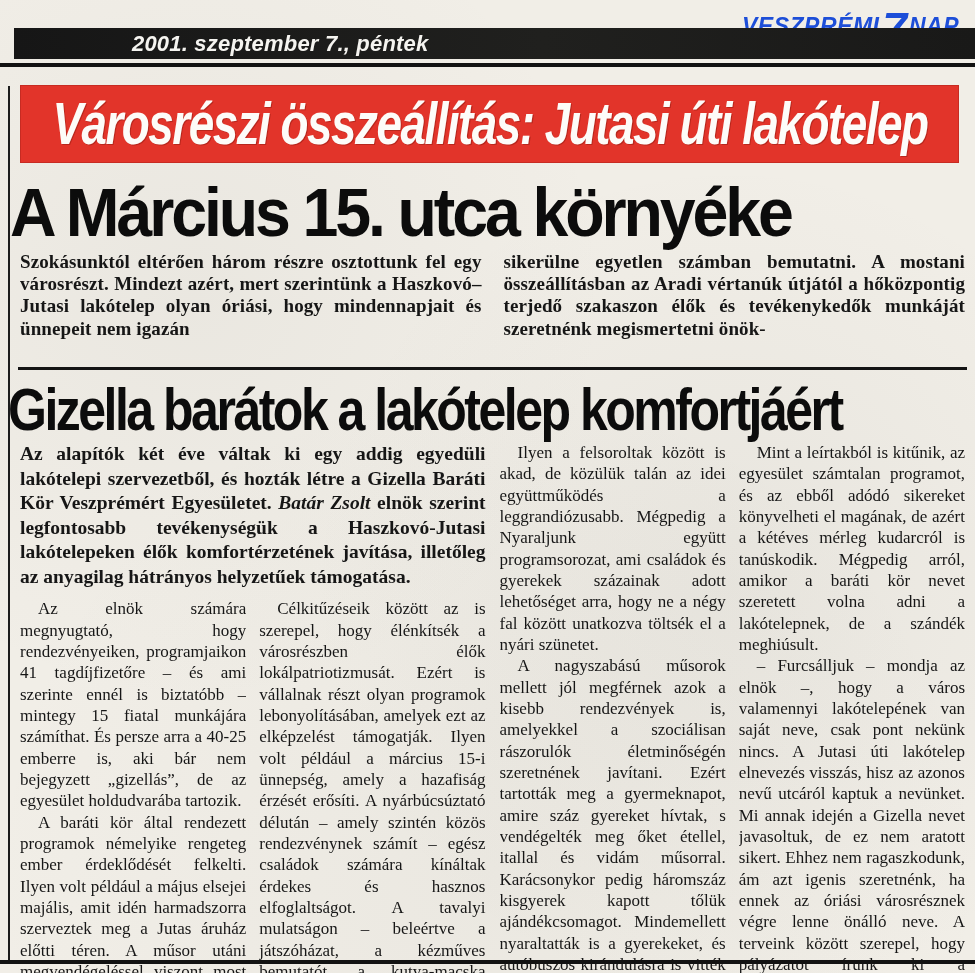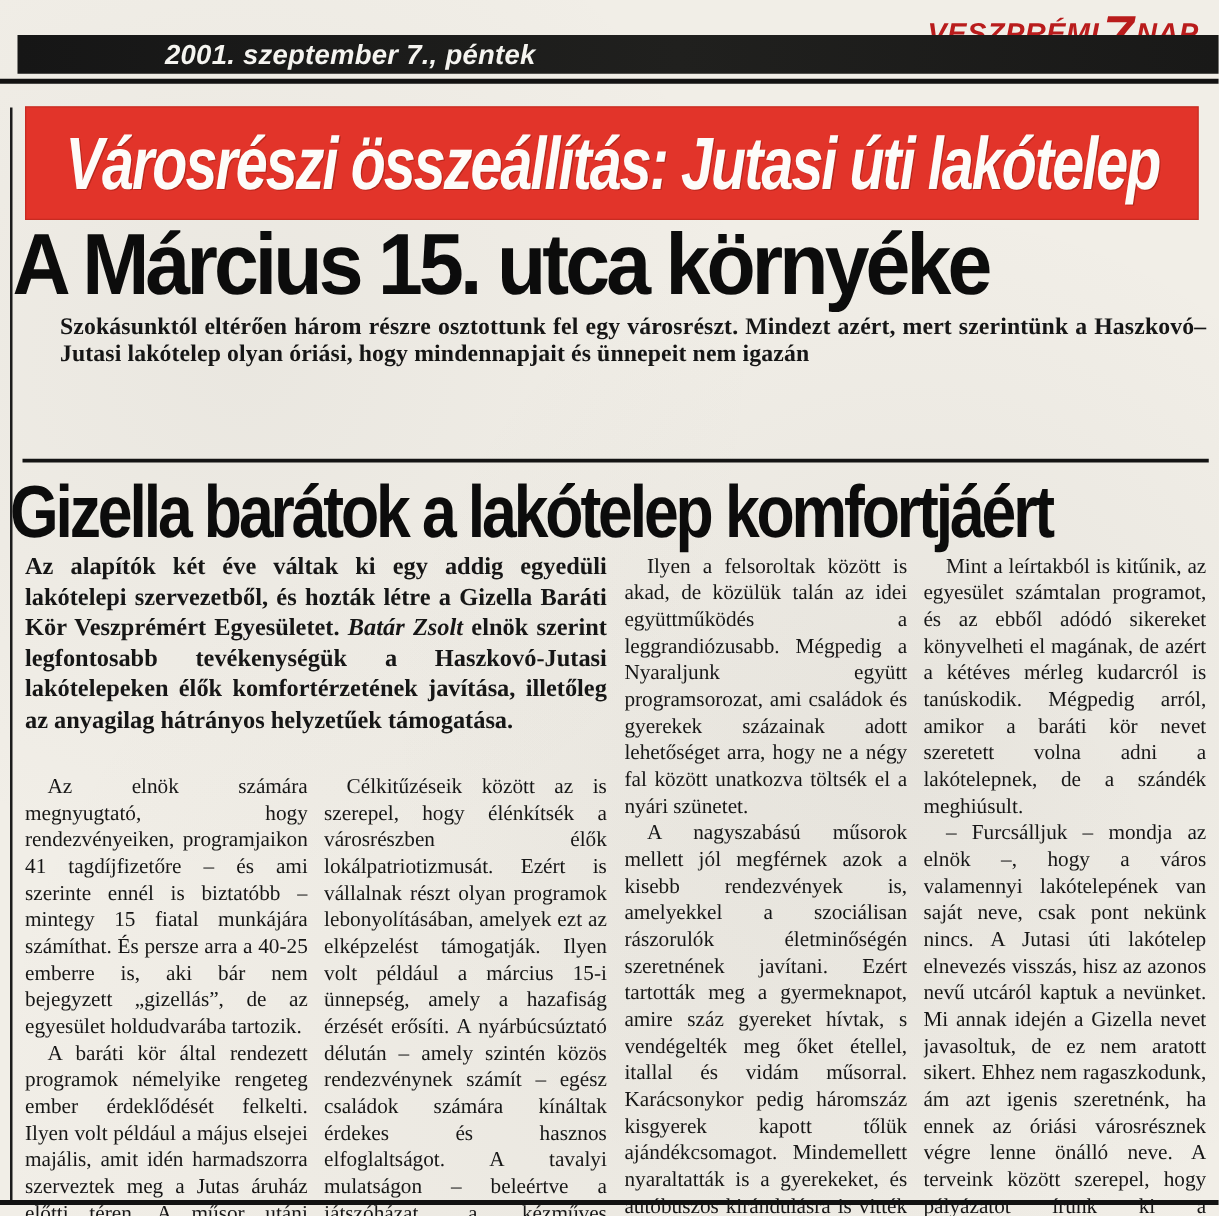--- a/index.html
+++ b/index.html
@@ -10,80 +10,80 @@
       radial-gradient(circle at 75% 60%, rgba(110,110,105,.07), transparent 45%),
       radial-gradient(circle at 50% 90%, rgba(120,120,110,.05), transparent 50%),
       #f1eee7;
     font-family:"Liberation Serif", serif;
     color:#161616;
   }
   
   .logo{
     position:absolute;top:4px;right:16px;
     font-family:"Liberation Sans", sans-serif;
-    font-style:italic;font-weight:bold;color:#b91c1c;
+    font-style:italic;font-weight:bold;color:#1d4ed8;
     display:flex;align-items:center;line-height:1;
   }
   .logo .word{font-size:23px;letter-spacing:0.5px;}
   .logo .seven{font-size:44px;font-weight:bold;margin:0 2px 0 3px;position:relative;top:3px;}
   .date-bar{
     position:absolute;top:28px;left:14px;right:0;height:31px;
     background:linear-gradient(90deg,#161616,#20201e 55%,#191918);
     font-style:italic;
   }
   .date-bar span{
     position:absolute;left:118px;top:3px;
     font-family:"Liberation Sans", sans-serif;
     font-weight:bold;font-size:22px;color:#f5f4f0;letter-spacing:0.2px;
   }
   .rule-top{position:absolute;top:63px;left:0;right:0;height:4px;background:#121212;}
   .frame-left{position:absolute;left:8px;top:86px;width:2px;height:878px;background:#1c1c1c;}
   
   .banner{
-    position:absolute;left:20px;right:16px;top:85px;height:91px;
+    position:absolute;left:20px;right:16px;top:85px;height:78px;
     background:#e2342a;display:flex;align-items:center;justify-content:center;
     box-shadow:0 0 0 1px rgba(150,30,20,.35) inset;
   }
   .banner span{
     font-family:"Liberation Sans", sans-serif;
     font-weight:bold;font-style:italic;color:#fdfcf9;
     font-size:45px;letter-spacing:-1.5px;white-space:nowrap;
     transform:scale(1.02,1.32);transform-origin:center;
     text-shadow:1px 1px 0 rgba(120,20,10,.4);
   }
   
   .headline1{
     position:absolute;left:10px;top:178px;right:4px;height:64px;
     font-family:"Liberation Sans", sans-serif;font-weight:bold;color:#0c0c0c;
     font-size:62px;letter-spacing:-3px;line-height:1;white-space:nowrap;
     transform:scale(1.04,1.12);transform-origin:left top;
   }
   
   .intro{
     position:absolute;left:20px;right:10px;top:251px;height:112px;
-    display:flex;gap:22px;margin-left:28px;
+    display:flex;gap:22px;
   }
   .intro .icol{
     flex:1;font-weight:bold;font-size:19px;line-height:1.17;
     text-align:justify;letter-spacing:0.1px;
   }
   .intro-rule{position:absolute;left:18px;right:8px;top:367px;height:3px;background:#141414;}
   
   .headline2{
     position:absolute;left:8px;top:380px;height:56px;
     font-family:"Liberation Sans", sans-serif;font-weight:bold;color:#0c0c0c;
     font-size:50px;letter-spacing:-2.5px;line-height:1;white-space:nowrap;
     transform:scale(1.0,1.18);transform-origin:left top;
   }
   
   .article{
     position:absolute;left:20px;right:10px;top:442px;height:516px;
     display:flex;gap:14px;
   }
-  .half{width:50%;display:flex;flex-direction:column;gap:20px;}
+  .half{width:50%;display:flex;flex-direction:column;}
   .lead{
     font-weight:bold;font-size:19.5px;line-height:1.26;text-align:justify;
     margin-bottom:9px;
   }
   .lead .iname{font-style:italic;}
   .cols{display:flex;gap:13px;flex:1;}
   .col{flex:1;overflow:hidden;}
   .col p{
     margin:0;font-size:17px;line-height:1.255;text-align:justify;
   }
@@ -106,20 +106,21 @@
 <div class="frame-left"></div>
 
 <div class="banner">
   <span>Városrészi összeállítás: Jutasi úti lakótelep</span>
 </div>
 
 <div class="headline1">A Március 15. utca környéke</div>
 
 <div class="intro">
   <div class="icol">Szokásunktól eltérően három részre osztottunk fel egy városrészt. Mindezt azért, mert szerintünk a Haszkovó– Jutasi lakótelep olyan óriási, hogy mindennapjait és ünnepeit nem igazán</div>
+  <div class="icol">sikerülne egyetlen számban bemutatni. A mostani összeállításban az Aradi vértanúk útjától a hőközpontig terjedő szakaszon élők és tevékenykedők munkáját szeretnénk megismertetni önök-</div>
 </div>
 <div class="intro-rule"></div>
 
 <div class="headline2">Gizella barátok a lakótelep komfortjáért</div>
 
 <div class="article">
   <div class="half">
     <div class="lead">
       <span>Az alapítók két éve váltak ki egy addig egyedüli lakótelepi szervezetből, és hozták létre a Gizella Baráti Kör Veszprémért Egyesületet. </span><span class="iname">Batár Zsolt</span><span> elnök szerint legfontosabb tevékenységük a Haszkovó-Jutasi lakótelepeken élők komfortérzetének javítása, illetőleg az anyagilag hátrányos helyzetűek támogatása.</span>
     </div>

